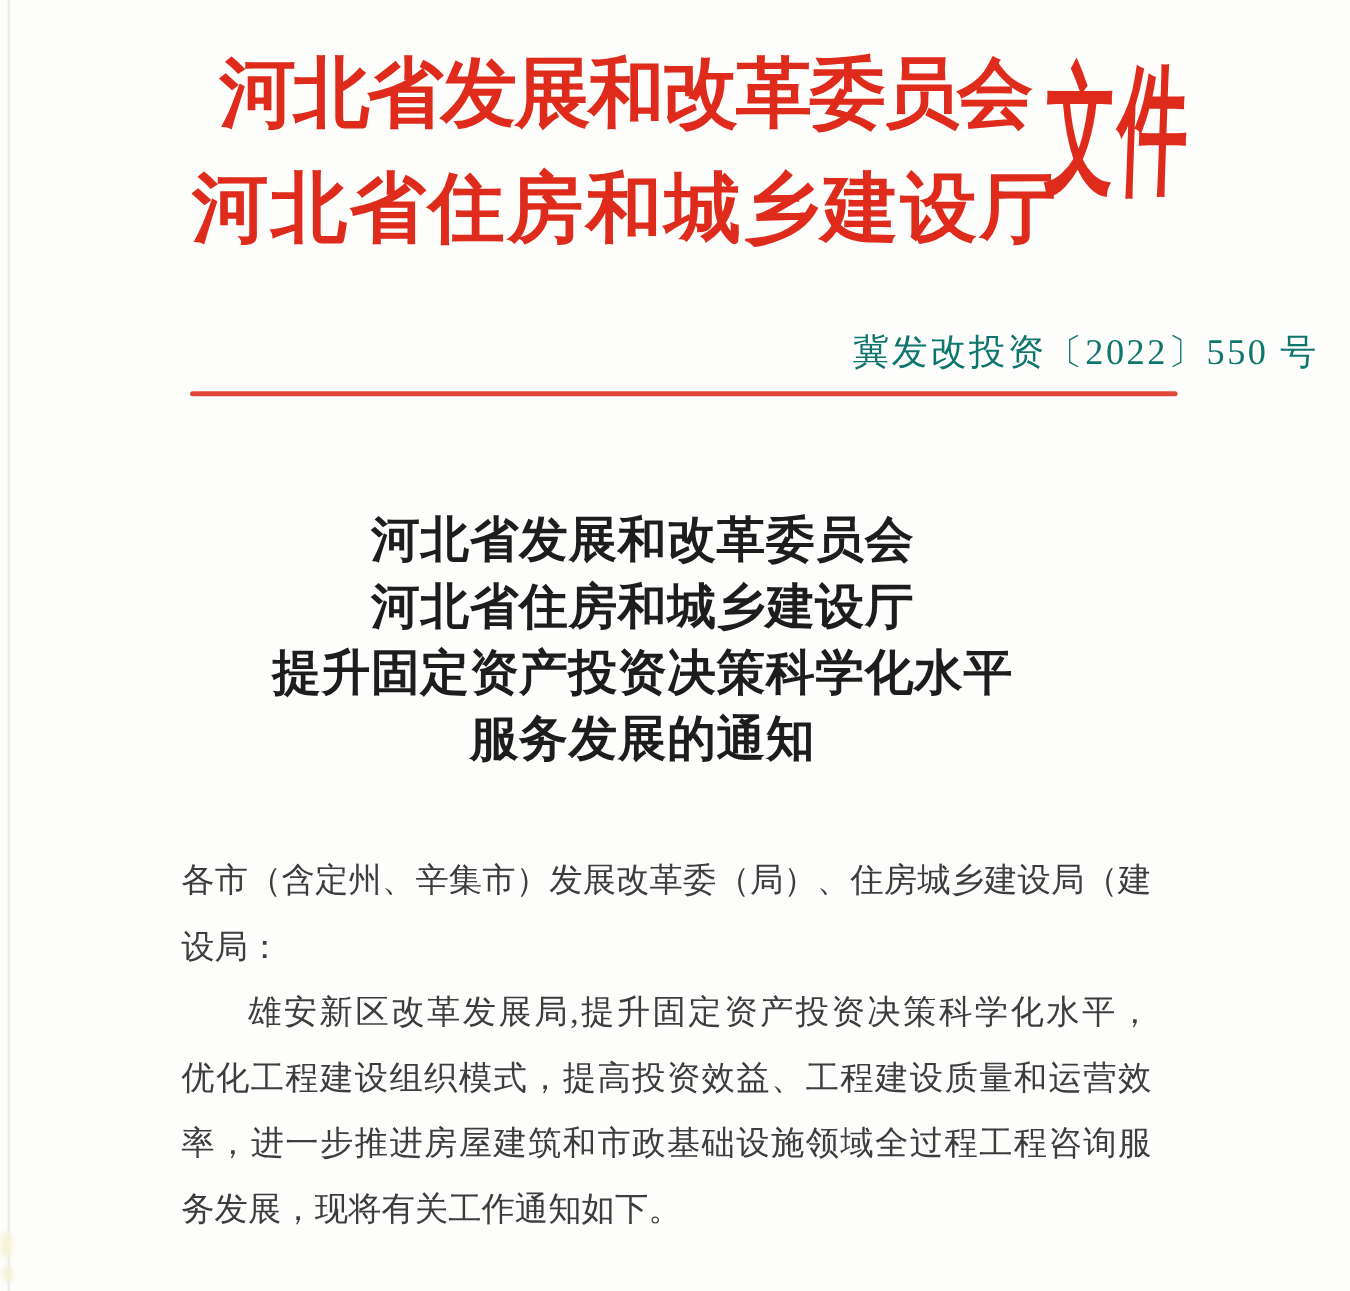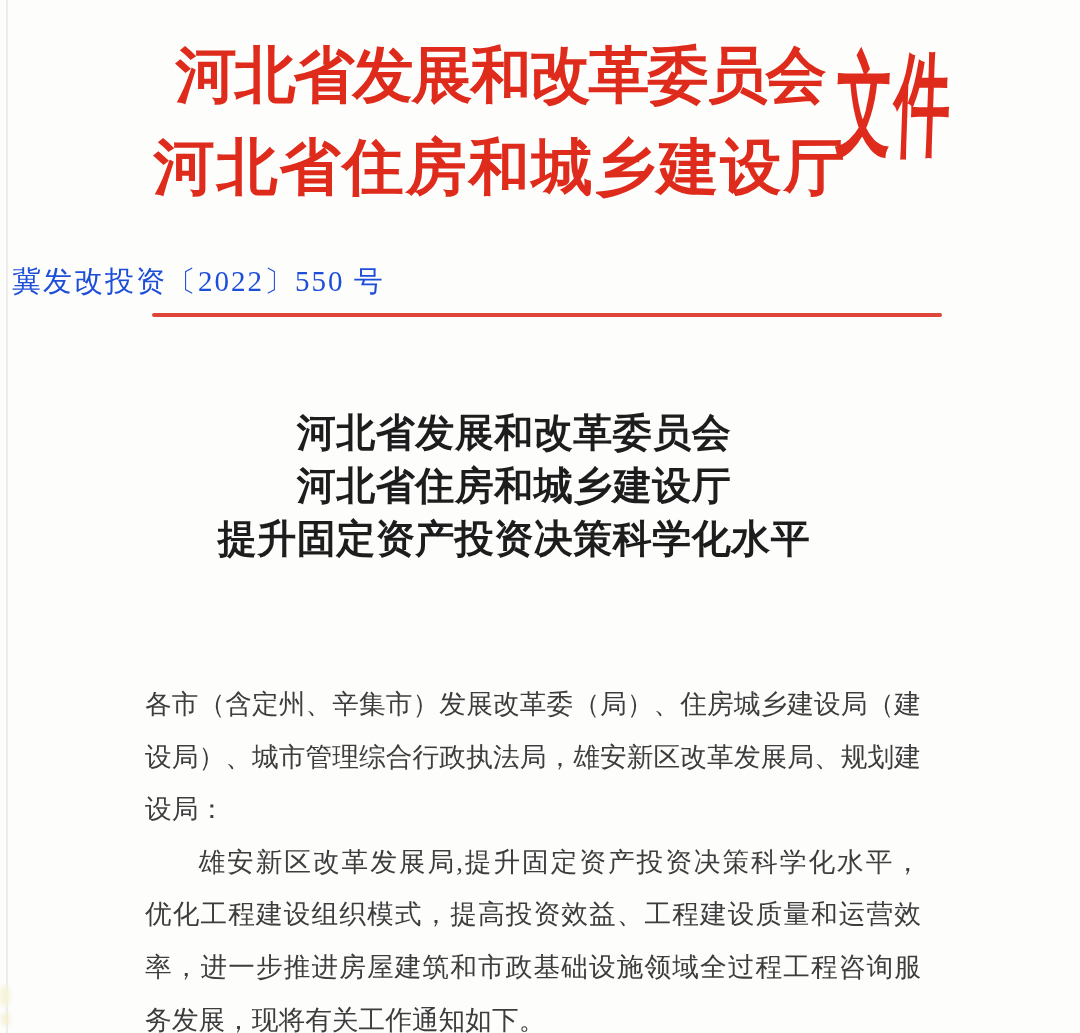--- a/index.html
+++ b/index.html
@@ -67,26 +67,26 @@
     line-height: 130px;
     letter-spacing: 4px;
     white-space: nowrap;
     transform: scaleX(0.5) skewX(-4deg);
     transform-origin: left center;
   }
 
   
   .doc-number {
     position: absolute;
-    left: 12px; top: 262px;
+    left: 0; top: 262px;
     width: 1055px;
-    text-align: left;
+    text-align: right;
     font-size: 29px;
     letter-spacing: 2px;
-    color: #1d4ed8;
+    color: #0f766e;
     white-space: nowrap;
   }
 
   
   .red-rule {
     position: absolute;
     left: 152px; top: 313px;
     width: 790px; height: 4px;
     background: #e0453a;
     border-radius: 2px;
@@ -141,25 +141,25 @@
   <div class="doc-marker">文件</div>
 
   <div class="doc-number">冀发改投资〔2022〕550 号</div>
 
   <div class="red-rule"></div>
 
   <div class="title-block">
     <div class="title-line">河北省发展和改革委员会</div>
     <div class="title-line">河北省住房和城乡建设厅</div>
     <div class="title-line">提升固定资产投资决策科学化水平</div>
+    <div class="title-line">服务发展的通知</div>
   </div>
 
   <div class="body-block">
     <div class="body-line fill">各市（含定州、辛集市）发展改革委（局）、住房城乡建设局（建</div>
-    <div class="body-line fill">设局）、城市管理综合行政执法局，雄安新区改革发展局、规划建</div>
     <div class="body-line">设局：</div>
     <div class="body-line fill indent">雄安新区改革发展局,提升固定资产投资决策科学化水平，</div>
     <div class="body-line fill">优化工程建设组织模式，提高投资效益、工程建设质量和运营效</div>
     <div class="body-line fill">率，进一步推进房屋建筑和市政基础设施领域全过程工程咨询服</div>
     <div class="body-line">务发展，现将有关工作通知如下。</div>
   </div>
 
 </div>
 
 </body></html>

